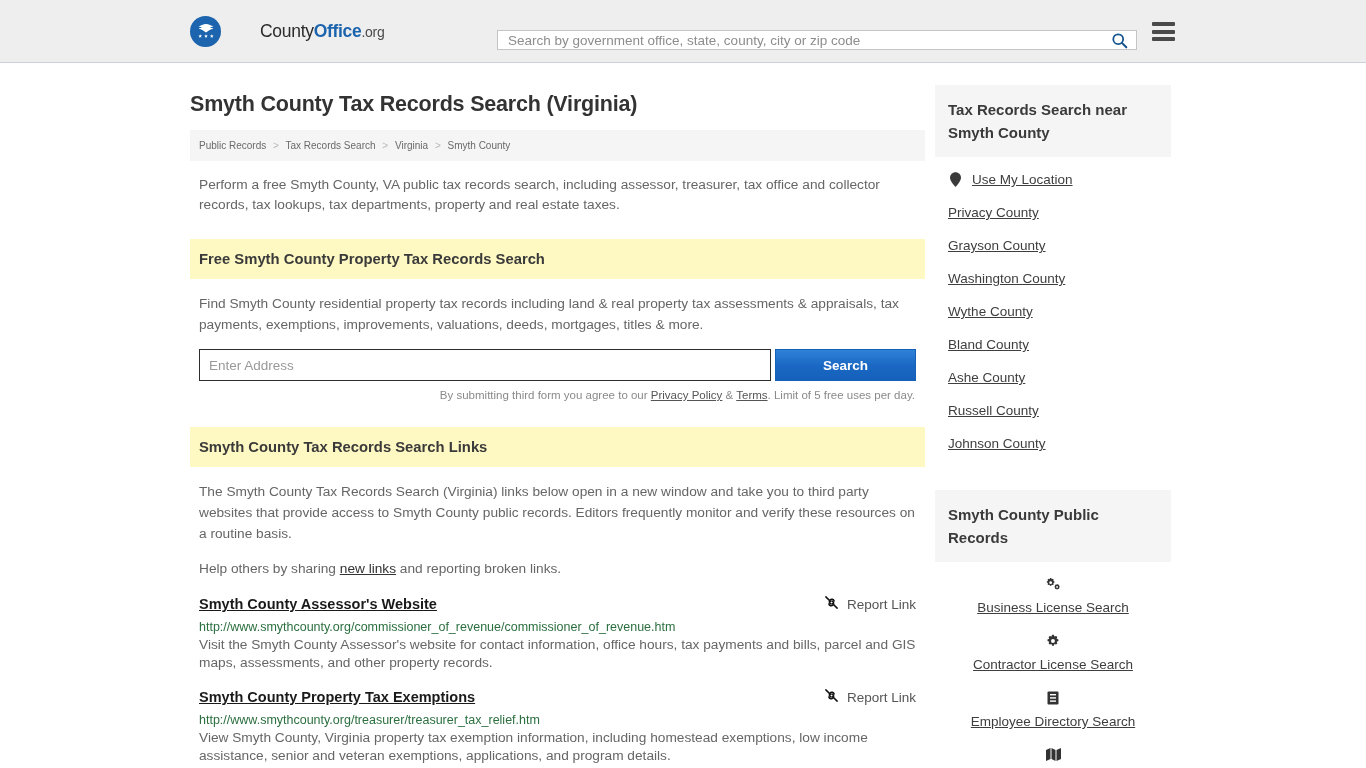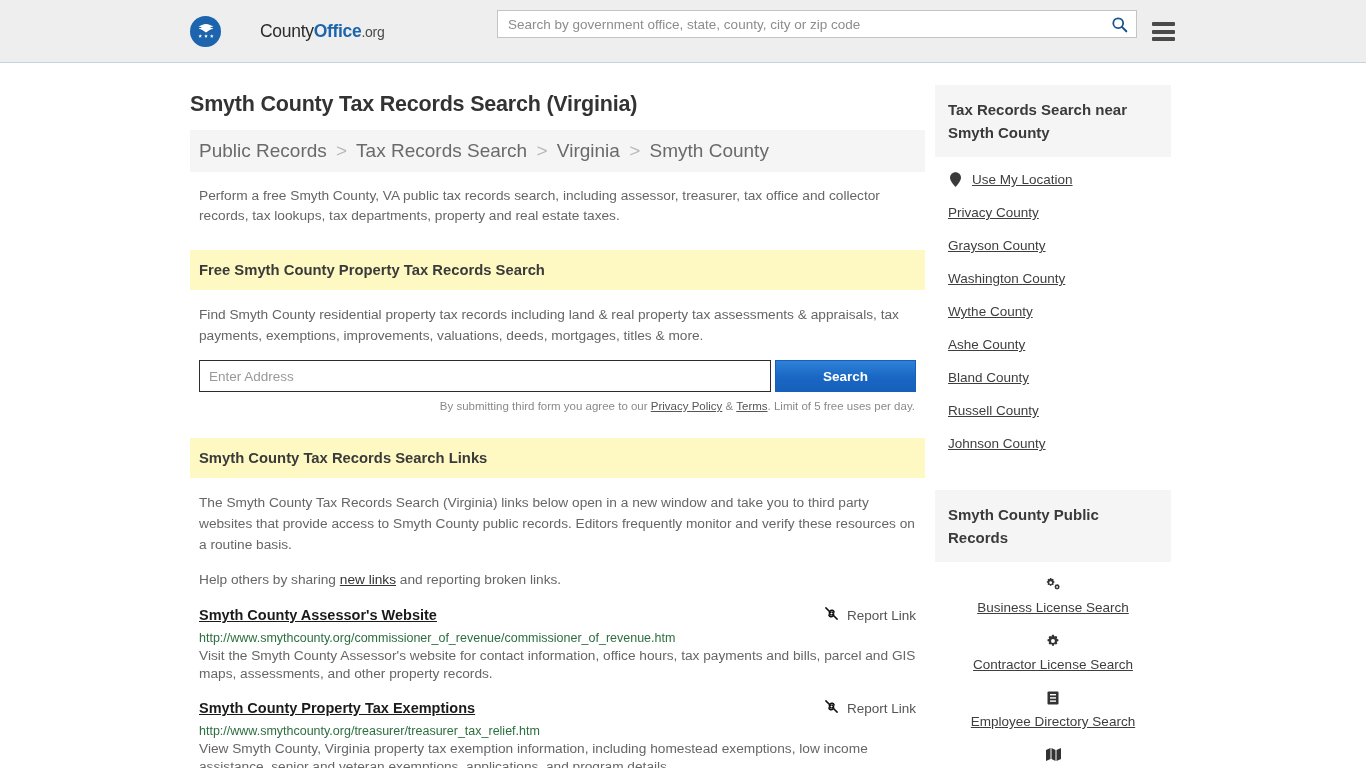--- a/index.html
+++ b/index.html
@@ -49,22 +49,22 @@
     letter-spacing: -0.3px;
     white-space: nowrap;
     margin-left: 32px;
   }
   .logo-text .c1 { color: #2b2b2b; font-weight: 400;}
   .logo-text .c2 { color: #1c64ad; font-weight: 700;}
   .logo-text .c3 { color: #4a4a4a; font-size: 14px;}
 
   .searchbar {
     position: absolute;
-    left: 497px; top: 10px;
-    width: 640px; height: 28px;
+    left: 497px; top: 30px;
+    width: 640px; height: 20px;
     background: #fff;
     border: 1px solid #c4c4c4;
     display: flex;
     align-items: center;
   }
   .searchbar input {
     flex: 1;
     border: 0; outline: 0;
     font-size: 13.5px;
     font-family: "Liberation Sans", sans-serif;
@@ -104,21 +104,21 @@
     font-size: 21.5px;
     color: #333;
     font-weight: 700;
     margin: 7px 0 13px 0;
     letter-spacing: -0.2px;
   }
 
   .breadcrumb {
     background: #f5f5f5;
     padding: 10px 9px;
-    font-size: 19px;
+    font-size: 10px;
     color: #6a6a6a;
     margin-bottom: 14px;
   }
   .breadcrumb a { color: #6a6a6a; text-decoration: none; }
   .breadcrumb .sep { color: #b8b8b8; margin: 0 4px; }
 
   .intro {
     font-size: 13.7px;
     line-height: 20px;
     color: #666;
@@ -373,24 +373,24 @@
         <div class="side-item">
           <a href="#">Grayson County</a>
         </div>
         <div class="side-item">
           <a href="#">Washington County</a>
         </div>
         <div class="side-item">
           <a href="#">Wythe County</a>
         </div>
         <div class="side-item">
+          <a href="#">Bland County</a>
+        </div>
+        <div class="side-item">
           <a href="#">Ashe County</a>
-        </div>
-        <div class="side-item">
-          <a href="#">Bland County</a>
         </div>
         <div class="side-item">
           <a href="#">Russell County</a>
         </div>
         <div class="side-item">
           <a href="#">Johnson County</a>
         </div>
       </div>
     </div>
 

